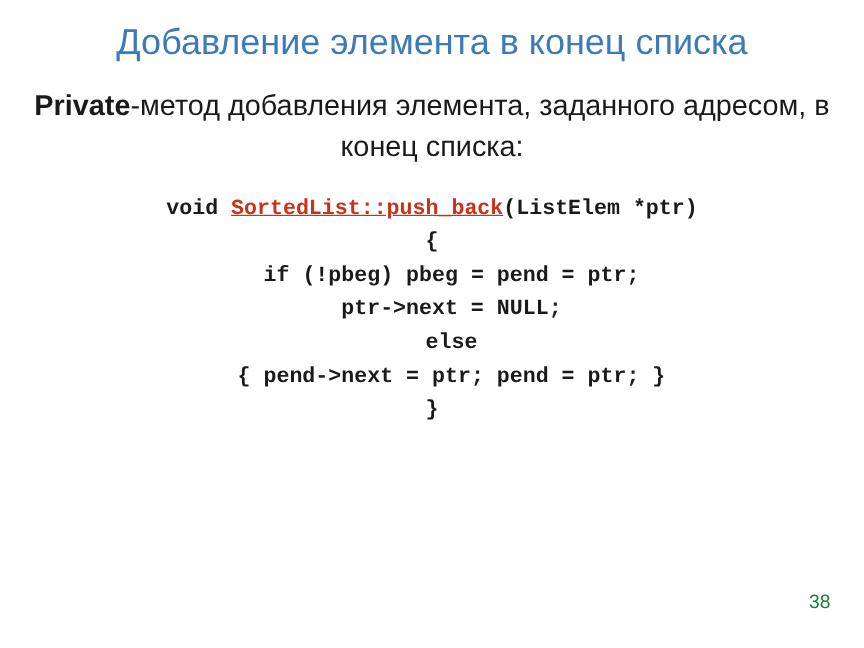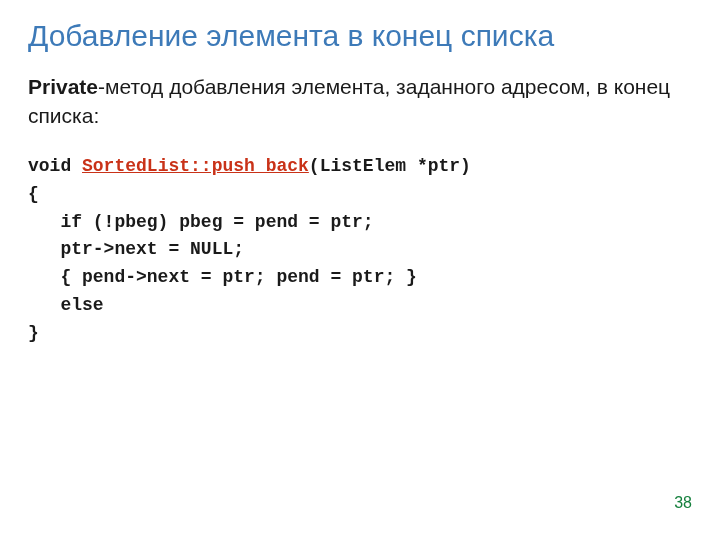--- a/index.html
+++ b/index.html
@@ -1,37 +1,38 @@
 <!DOCTYPE html>
 <html><head>
   <meta charset="utf-8">
   <style>
     * {
       margin: 0;
       padding: 0;
       box-sizing: border-box;
+      text-align: center;
     }
     body {
       width: 720px;
       height: 540px;
       background: #ffffff;
       font-family: Arial, Helvetica, sans-serif;
       position: relative;
       padding: 18px 28px;
     }
     .slide-title {
       color: #3d7ab8;
       font-size: 30px;
       font-weight: 400;
       margin-bottom: 18px;
       line-height: 1.2;
     }
     .description {
       color: #1a1a1a;
-      font-size: 21px;
+      font-size: 24px;
       line-height: 1.4;
       margin-bottom: 22px;
     }
     .description .bold {
       font-weight: 700;
     }
     .code-block {
       font-family: "Courier New", Courier, monospace;
       font-size: 18px;
       font-weight: 700;
@@ -60,18 +61,18 @@
 
 <p class="description">
   <span class="bold">Private</span><span>-метод добавления элемента, заданного адресом, в конец списка:</span>
 </p>
 
 <div class="code-block">
   <div class="code-line"><span>void </span><span class="method-name">SortedList::push_back</span><span>(ListElem *ptr)</span></div>
   <div class="code-line">{</div>
   <div class="code-line">   if (!pbeg) pbeg = pend = ptr;</div>
   <div class="code-line">   ptr-&gt;next = NULL;</div>
+  <div class="code-line">   else</div>
   <div class="code-line">   { pend-&gt;next = ptr; pend = ptr; }</div>
-  <div class="code-line">   else</div>
   <div class="code-line">}</div>
 </div>
 
 <div class="page-number">38</div>
 
 </body></html>

